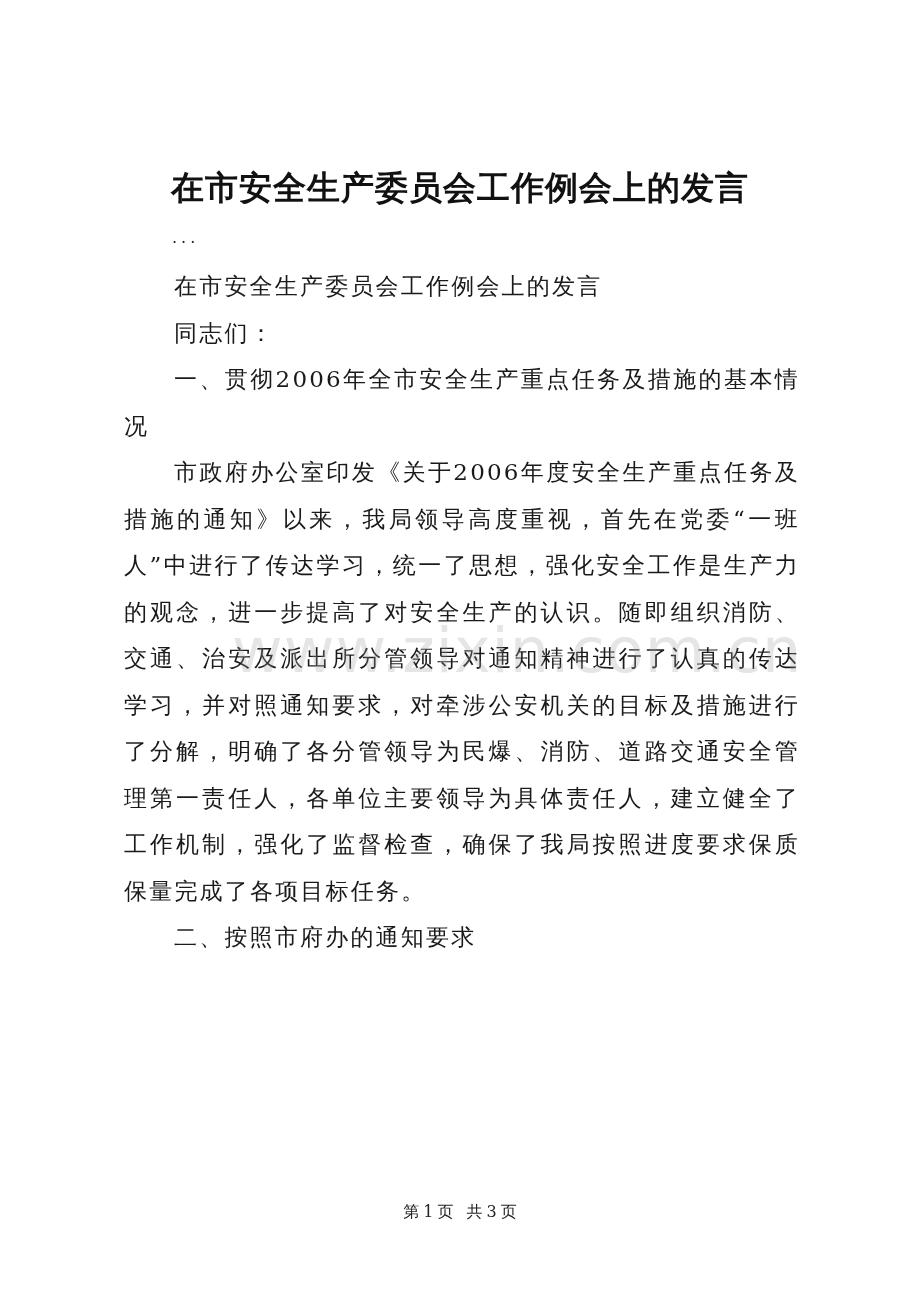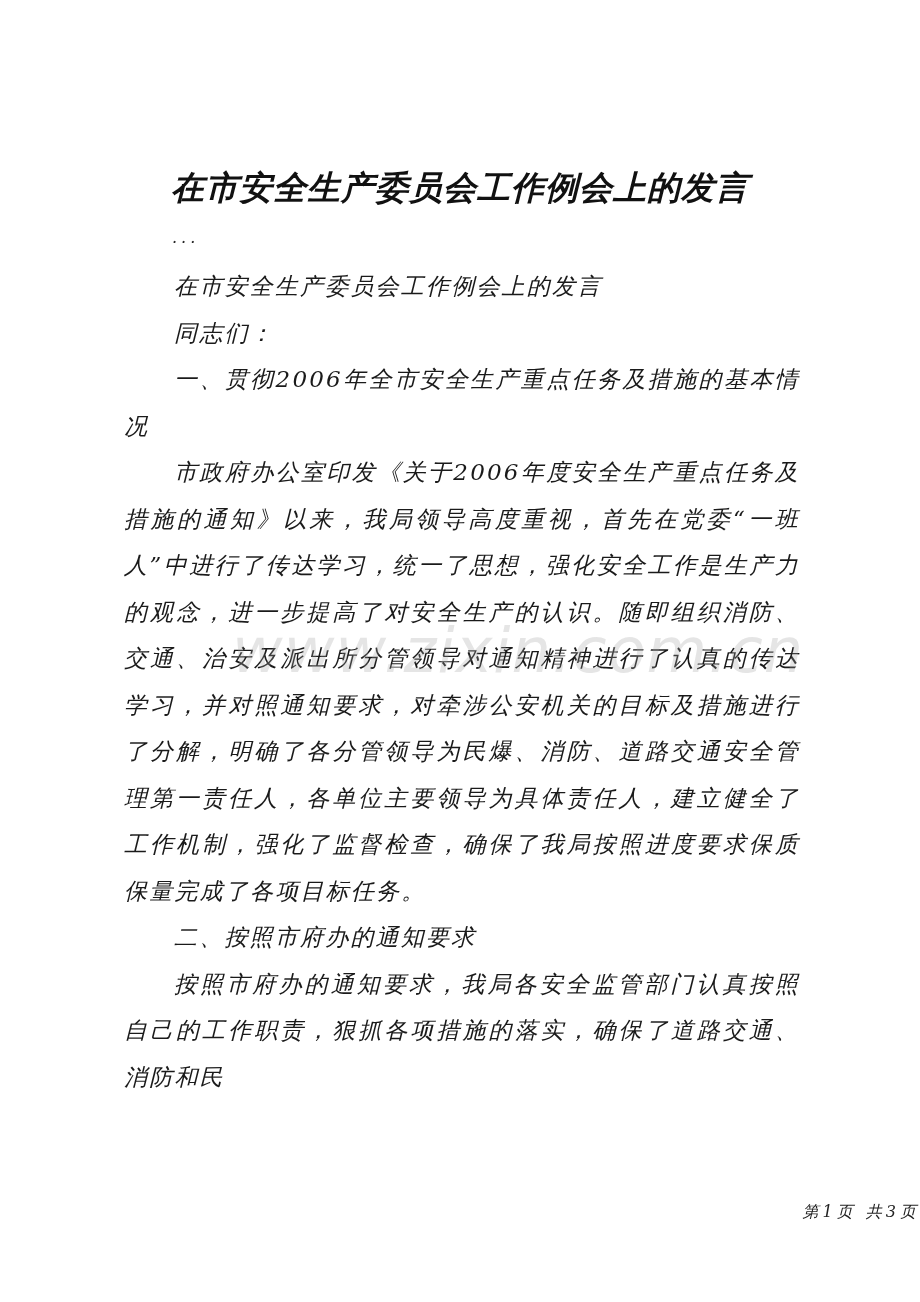--- a/index.html
+++ b/index.html
@@ -13,21 +13,20 @@
       position: relative;
       overflow: hidden;
       font-family: "DejaVu Serif", "Liberation Serif", serif;
       color: #1a1a1a;
     }
     .page {
       position: absolute;
       left: 0; top: 0;
       width: 920px;
       height: 1302px;
-      font-style: italic;
     }
     .doc-title {
       position: absolute;
       left: 0;
       top: 166px;
       width: 920px;
       text-align: center;
       font-family: "DejaVu Sans", "Liberation Sans", sans-serif;
       font-weight: bold;
       font-size: 33px;
@@ -70,21 +69,21 @@
       color: rgba(160,160,160,0.28);
       pointer-events: none;
       white-space: nowrap;
       line-height: 70px;
     }
     .footer {
       position: absolute;
       left: 0;
       top: 1200px;
       width: 920px;
-      text-align: right;
+      text-align: center;
       font-size: 16px;
       line-height: 24px;
       color: #222222;
     }
     .footer span { margin: 0 2px; }
   </style>
 </head>
 <body>
 
 <div class="page">
@@ -92,21 +91,20 @@
   <h1 class="doc-title">在市安全生产委员会工作例会上的发言</h1>
 
   <div class="ellipsis">...</div>
 
   <div class="body-text">
     <p>在市安全生产委员会工作例会上的发言</p>
     <p>同志们：</p>
     <p>一、贯彻2006年全市安全生产重点任务及措施的基本情况</p>
     <p>市政府办公室印发《关于2006年度安全生产重点任务及措施的通知》以来，我局领导高度重视，首先在党委“一班人”中进行了传达学习，统一了思想，强化安全工作是生产力的观念，进一步提高了对安全生产的认识。随即组织消防、交通、治安及派出所分管领导对通知精神进行了认真的传达学习，并对照通知要求，对牵涉公安机关的目标及措施进行了分解，明确了各分管领导为民爆、消防、道路交通安全管理第一责任人，各单位主要领导为具体责任人，建立健全了工作机制，强化了监督检查，确保了我局按照进度要求保质保量完成了各项目标任务。</p>
     <p>二、按照市府办的通知要求</p>
-    <p>按照市府办的通知要求，我局各安全监管部门认真按照自己的工作职责，狠抓各项措施的落实，确保了道路交通、消防和民</p>
   </div>
 
   <div class="watermark">www.zixin.com.cn</div>
 
   <div class="footer">
     <span>
       <span>第</span><span>1</span><span>页</span>
     </span>
     <span>
       <span>共</span><span>3</span><span>页</span>

